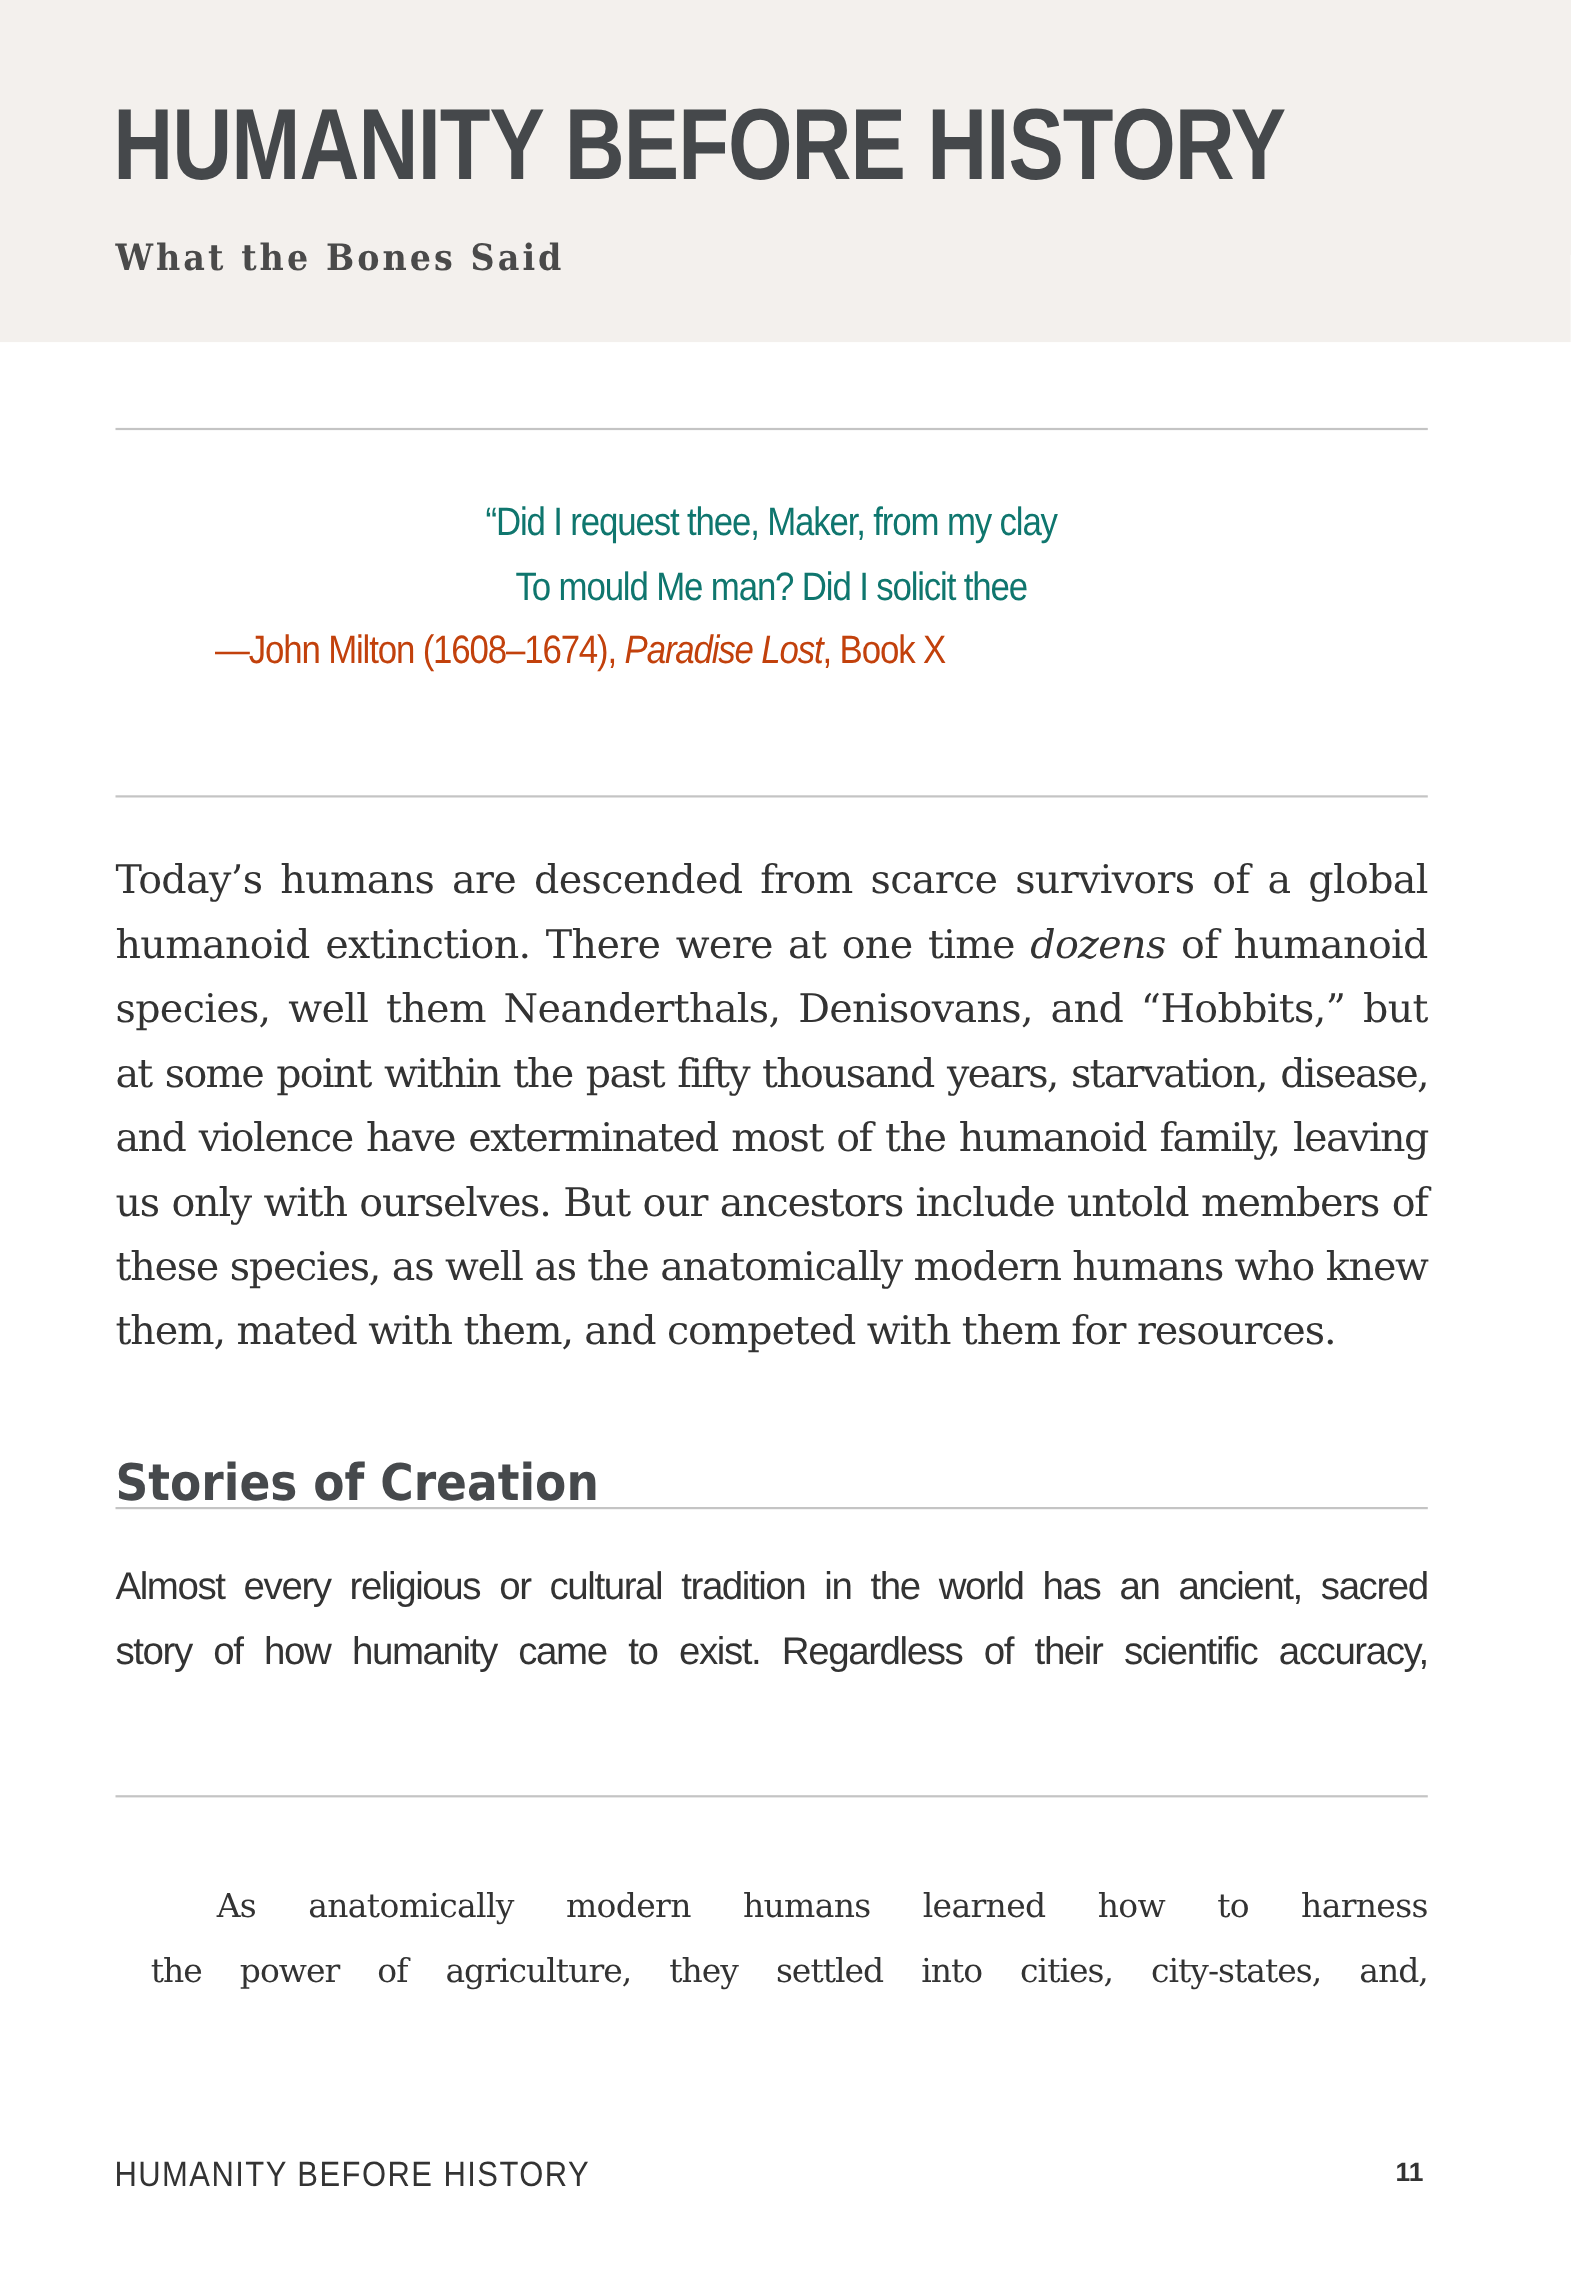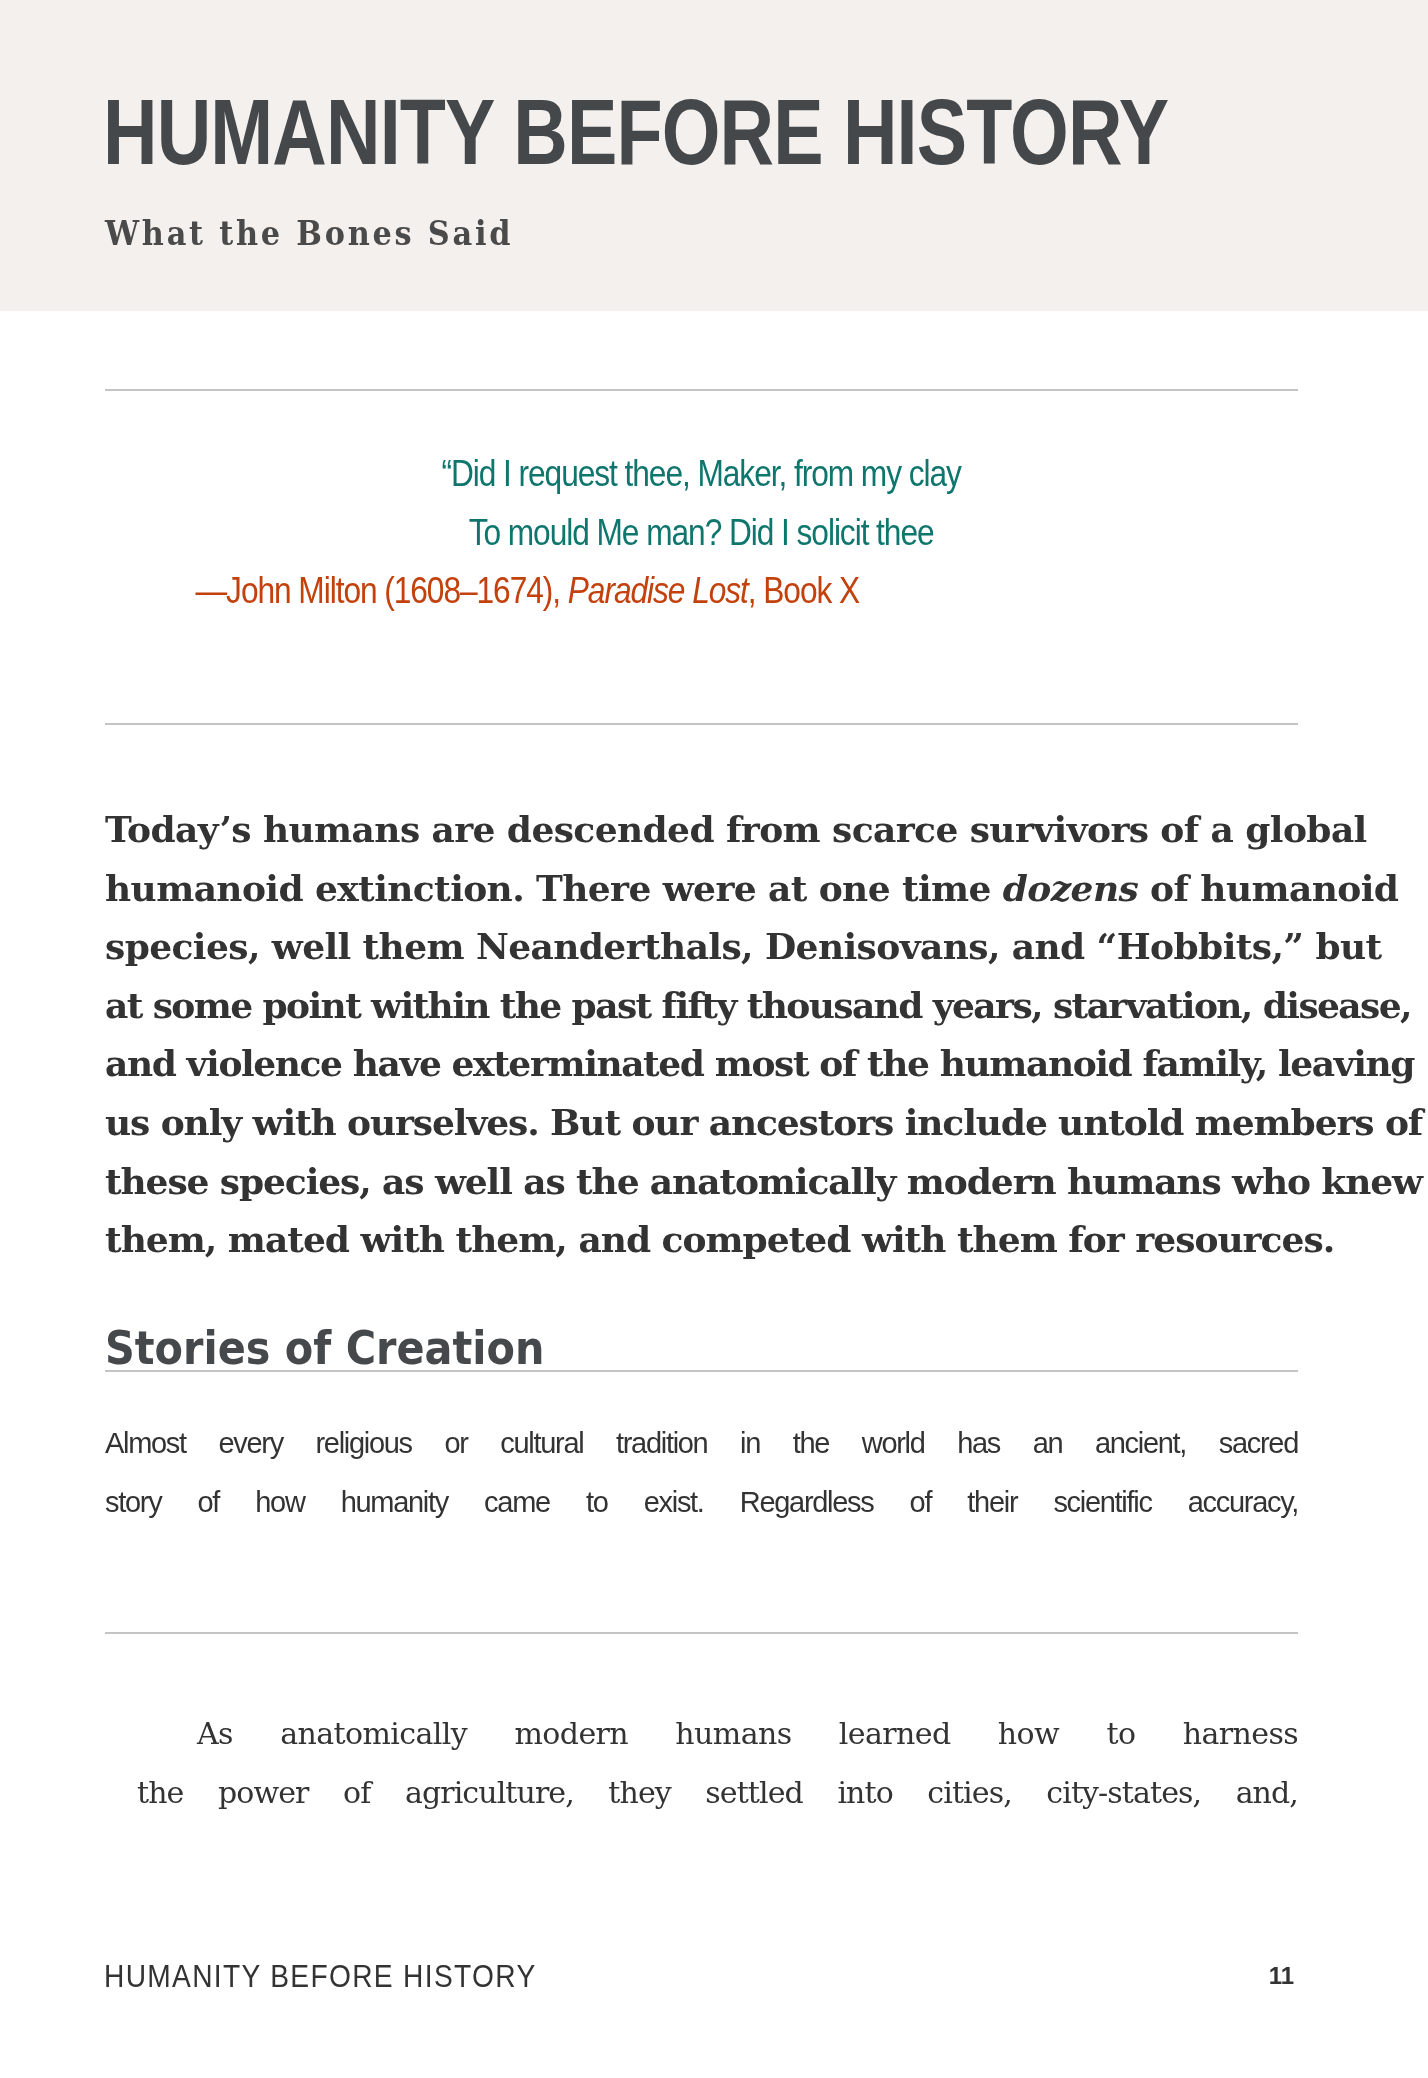--- a/index.html
+++ b/index.html
@@ -135,21 +135,21 @@
     }
     .sidebar-para {
       position: absolute;
       left: 105px;
       top: 1414px;
       width: 1193px;
       font-family: "Liberation Sans", sans-serif;
       color: #333333;
     }
     .sidebar-line {
-      font-size: 29px;
+      font-size: 35px;
       line-height: 58.5px;
       height: 58.5px;
       white-space: nowrap;
       letter-spacing: -1.3px;
       text-align: justify;
       text-align-last: justify;
     }
     .sidebar-line.last {
       text-align-last: left;
     }
@@ -210,21 +210,21 @@
 <div class="rule" style="top:389px;"></div>
 
 <div class="epigraph">
   <div class="quote-line"><span class="inner">“Did I request thee, Maker, from my clay</span></div>
   <div class="quote-line"><span class="inner">To mould Me man? Did I solicit thee</span></div>
   <div class="attribution"><span class="inner"><span>—John Milton (1608–1674), </span><em>Paradise Lost</em><span>, Book X</span></span></div>
 </div>
 
 <div class="rule" style="top:723px;"></div>
 
-<div class="body-para" style="top:800px;font-weight:bold;">
+<div class="body-para" style="top:772px;">
   <div class="body-line">Today’s humans are descended from scarce survivors of a global</div>
   <div class="body-line"><span>humanoid extinction. There were at one time </span><em>dozens</em><span> of humanoid</span></div>
   <div class="body-line">species, well them Neanderthals, Denisovans, and “Hobbits,” but</div>
   <div class="body-line" style="letter-spacing:-1.6px;">at some point within the past fifty thousand years, starvation, disease,</div>
   <div class="body-line" style="letter-spacing:-1.4px;">and violence have exterminated most of the humanoid family, leaving</div>
   <div class="body-line" style="letter-spacing:-1.1px;">us only with ourselves. But our ancestors include untold members of</div>
   <div class="body-line" style="letter-spacing:-1.1px;">these species, as well as the anatomically modern humans who knew</div>
   <div class="body-line last" style="letter-spacing:-1px;">them, mated with them, and competed with them for resources.</div>
 </div>
 

